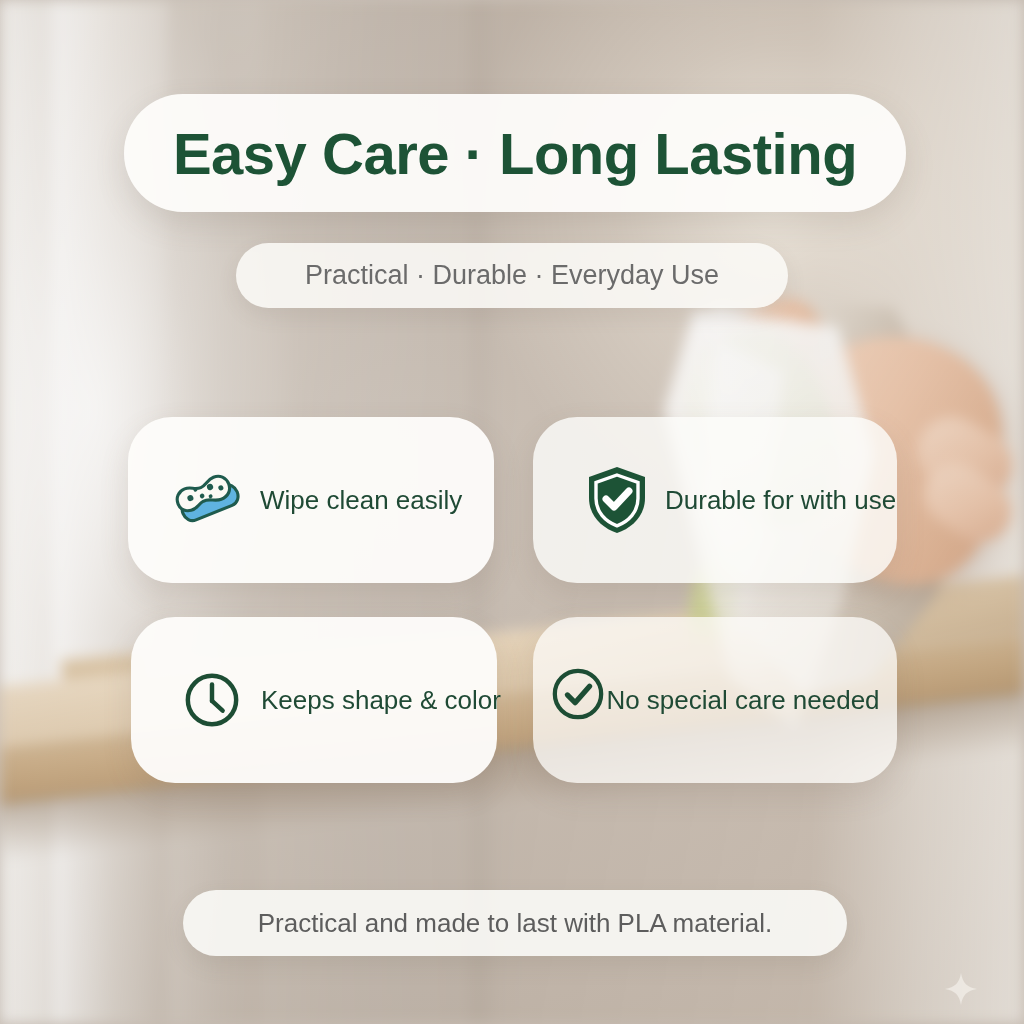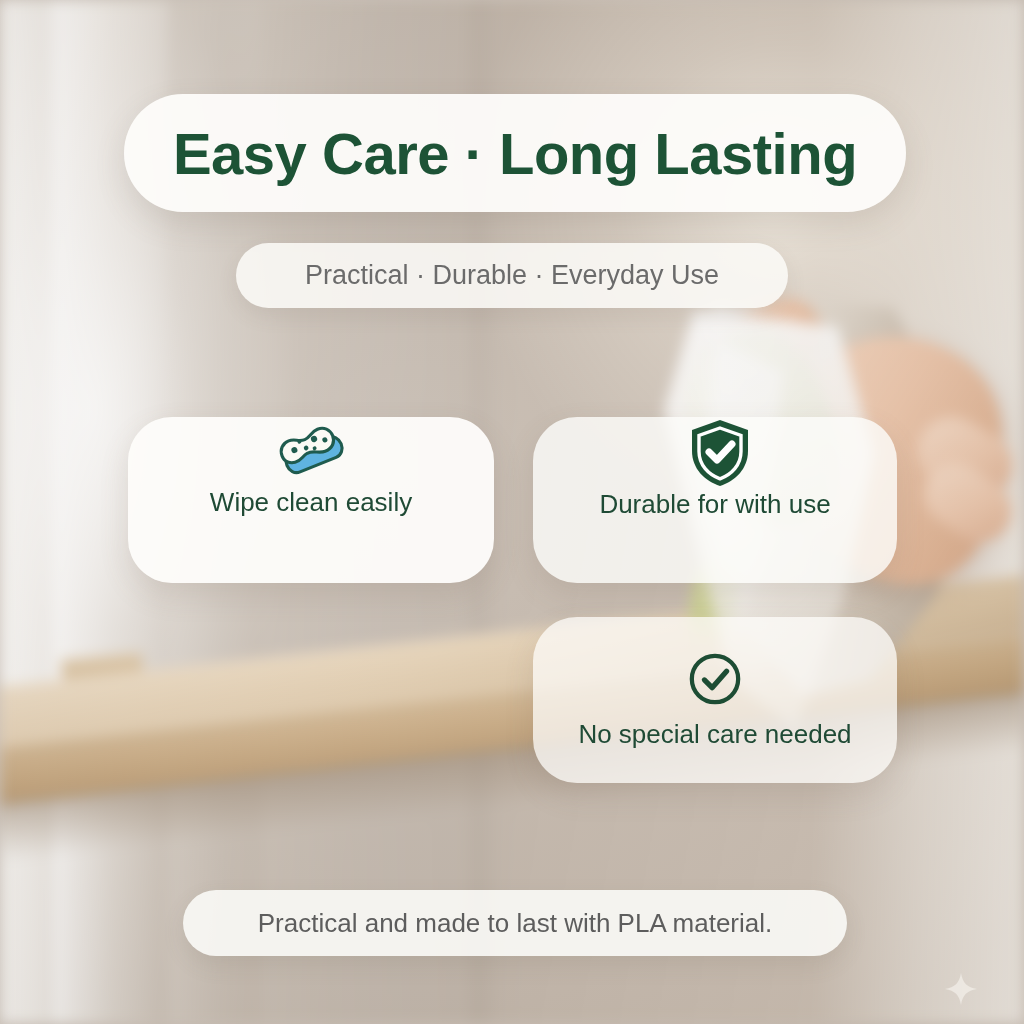--- a/index.html
+++ b/index.html
@@ -197,31 +197,30 @@
     font-size:27px; color:#6b6b6b; font-weight:400; white-space:nowrap;
   }
 
   
   .card{
     position:absolute;
     border-radius:44px;
     display:flex; align-items:center;
     padding:0 26px;
     box-shadow:0 12px 30px rgba(110,95,80,.14);
-    flex-direction:column;
   }
   .card.opaque{ background:rgba(253,252,250,.955); }
   .card.glassy{ background:rgba(253,252,250,.80); }
   .card.glassier{ background:rgba(253,252,250,.74); }
 
   .card-1{ left:128px; top:417px; width:366px; height:166px; }
   .card-2{ left:533px; top:417px; width:364px; height:166px; }
   .card-3{ left:131px; top:617px; width:366px; height:166px; }
   .card-4{ left:533px; top:617px; width:364px; height:166px;
-           flex-direction:column; justify-content:center; padding:0 14px; }
+           flex-direction:row; justify-content:center; padding:0 14px; }
 
   .card-icon{ flex:0 0 auto; display:flex; align-items:center; justify-content:center; }
   .card-label{
     font-size:26px; color:#1f4a35; font-weight:400; white-space:nowrap;
   }
   .card-1 .card-icon{ width:70px; height:70px; margin-left:20px; margin-right:16px; }
   .card-2 .card-icon{ width:64px; height:72px; margin-left:26px; margin-right:16px; }
   .card-3 .card-icon{ width:58px; height:58px; margin-left:26px; margin-right:20px; }
   .card-4 .card-icon{ width:56px; height:56px; margin-bottom:12px; }
 
@@ -319,20 +318,30 @@
     <div class="card-icon">
       <svg viewBox="0 0 64 72" width="64" height="72">
         <path d="M32 3 L60 13 L60 34 C60 52 47 64 32 69 C17 64 4 52 4 34 L4 13 Z" fill="#1d5336"></path>
         <path d="M32 11 L53 18.5 L53 34.5 C53 48 43.5 57.5 32 61.8 C20.5 57.5 11 48 11 34.5 L11 18.5 Z" fill="none" stroke="#ffffff" stroke-width="3.4"></path>
         <path d="M21 35 L29 43 L44 27" fill="none" stroke="#ffffff" stroke-width="7" stroke-linecap="round" stroke-linejoin="round"></path>
       </svg>
     </div>
     <div class="card-label">Durable for with use</div>
   </div>
 
+  <div class="card opaque card-3">
+    <div class="card-icon">
+      <svg viewBox="0 0 60 60" width="58" height="58">
+        <circle cx="30" cy="30" r="25" fill="none" stroke="#1d4d34" stroke-width="4.6"></circle>
+        <path d="M30 14 L30 31" stroke="#1d4d34" stroke-width="4.6" stroke-linecap="round"></path>
+        <path d="M30 31 L41 41" stroke="#1d4d34" stroke-width="4.6" stroke-linecap="round"></path>
+      </svg>
+    </div>
+    <div class="card-label">Keeps shape &amp; color</div>
+  </div>
 
   <div class="card glassier card-4">
     <div class="card-icon">
       <svg viewBox="0 0 58 58" width="56" height="56">
         <circle cx="29" cy="29" r="24" fill="none" stroke="#1d4d34" stroke-width="4.4"></circle>
         <path d="M18 30 L26 38 L41 21" fill="none" stroke="#1d4d34" stroke-width="5.4" stroke-linecap="round" stroke-linejoin="round"></path>
       </svg>
     </div>
     <div class="card-label">No special care needed</div>
   </div>

